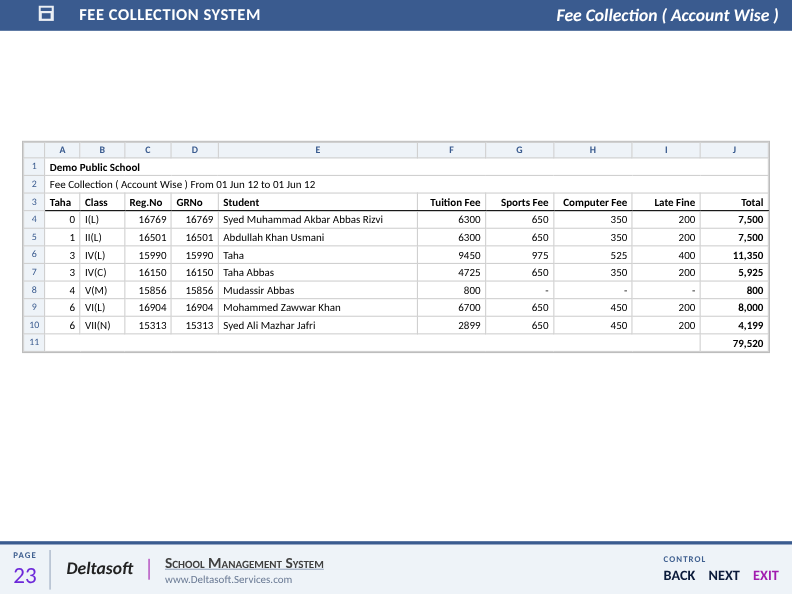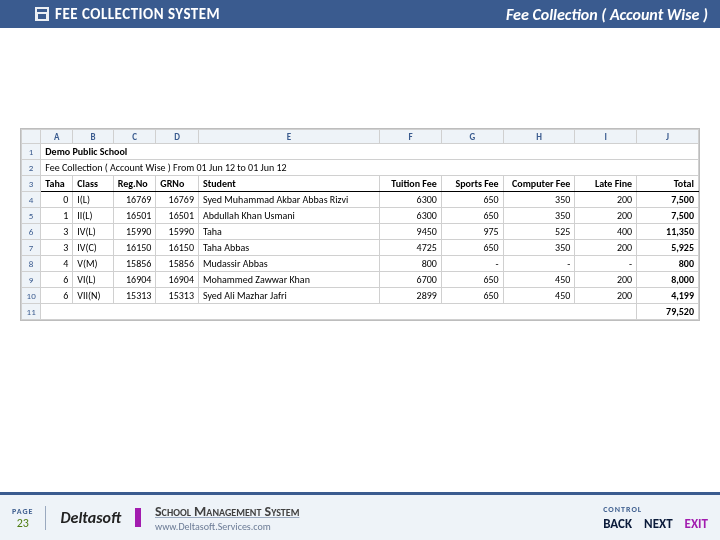--- a/index.html
+++ b/index.html
@@ -18,22 +18,22 @@
     background: #3a5b8f;
     color: #fff;
     display: flex;
     align-items: center;
     justify-content: space-between;
     padding: 0 12px 0 8px;
     font-size: 15px;
   }
   .header-left {
     display: flex;
-    align-items: center;
-    gap: 6px;
+    align-items: flex-start;
+    gap: 23px;
     padding-left: 27px;
   }
   .header-left .save-icon svg { display: block; }
   .header-title-left {
     font-weight: 600;
     letter-spacing: 0.5px;
   }
   .header-title-right {
     font-style: italic;
     font-weight: 600;
@@ -110,27 +110,27 @@
     padding-right: 12px;
     border-right: 1px solid #9aa9bf;
   }
   .page-label {
     font-size: 8px;
     color: #406090;
     letter-spacing: 1px;
     font-weight: 700;
   }
   .page-num {
-    font-size: 12px;
+    font-size: 21px;
     font-weight: 400;
-    color: #4d7c0f;
+    color: #6d28d9;
   }
   .brand-block {
     padding: 0 14px;
-    border-right: 6px solid #a21caf;
+    border-right: 1px solid #a21caf;
   }
   .brand {
     font-weight: 700;
     font-style: italic;
     font-size: 16px;
     color: #222;
   }
   .sys-block {
     padding-left: 14px;
     flex: 1;

